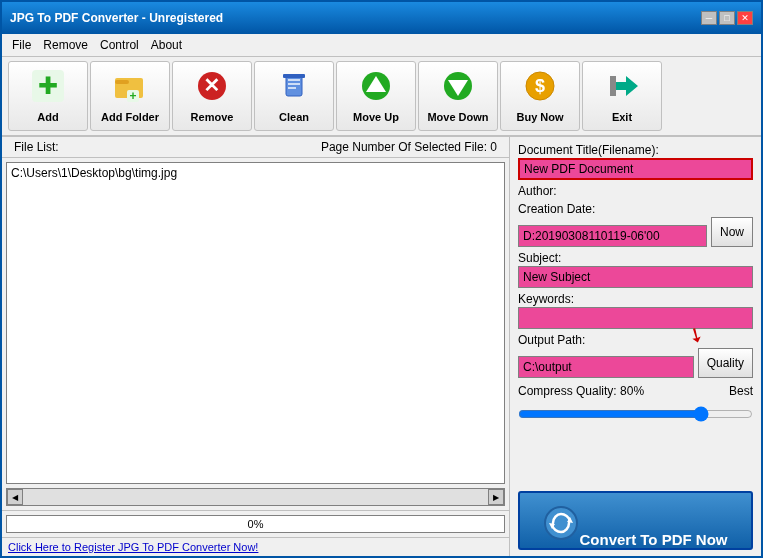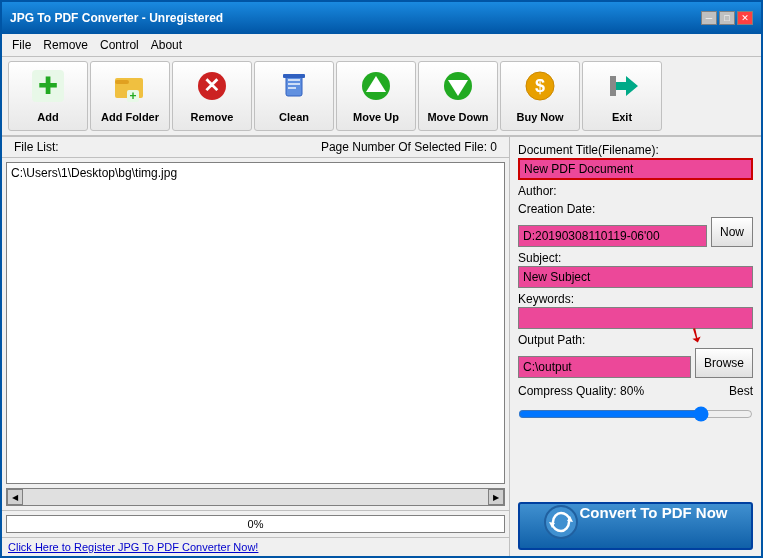--- a/index.html
+++ b/index.html
@@ -267,29 +267,29 @@
       display: flex;
       justify-content: center;
       padding: 2px 0;
     }
     
     .slider {
       width: 100%;
     }
     
     .convert-btn {
-      height: 48px;
+      height: 59px;
       background: linear-gradient(to bottom, #4090d0, #1060a8);
       color: white;
       border: 2px solid #0040a0;
       cursor: pointer;
       font-size: 15px;
       font-weight: bold;
       display: flex;
-      align-items: flex-start;
+      align-items: flex-end;
       justify-content: center;
       gap: 0;
       border-radius: 3px;
       margin-top: auto;
     }
     
     .convert-icon {
       font-size: 28px;
     }
   </style>
@@ -454,21 +454,21 @@
         <span class="field-label">Keywords:</span>
         <input class="field-input" type="text" style="">
       </div>
 
       <div class="field-group" style="position:relative;">
         <span class="field-label">Output Path:</span>
 
         <div style="position:absolute; right:48px; top:-10px; color:#cc0000; font-size:20px; transform:rotate(30deg);">➘</div>
         <div class="field-row">
           <input class="field-input" type="text" value="C:\output" style="">
-          <button class="small-btn">Browse</button>
+          <button class="small-btn">Quality</button>
         </div>
       </div>
 
       <div class="quality-row">
         <span>Compress Quality: 80%</span>
         <span>Best</span>
       </div>
 
       <div class="slider-area">
         <input type="range" min="0" max="100" value="80" class="slider" style="">

